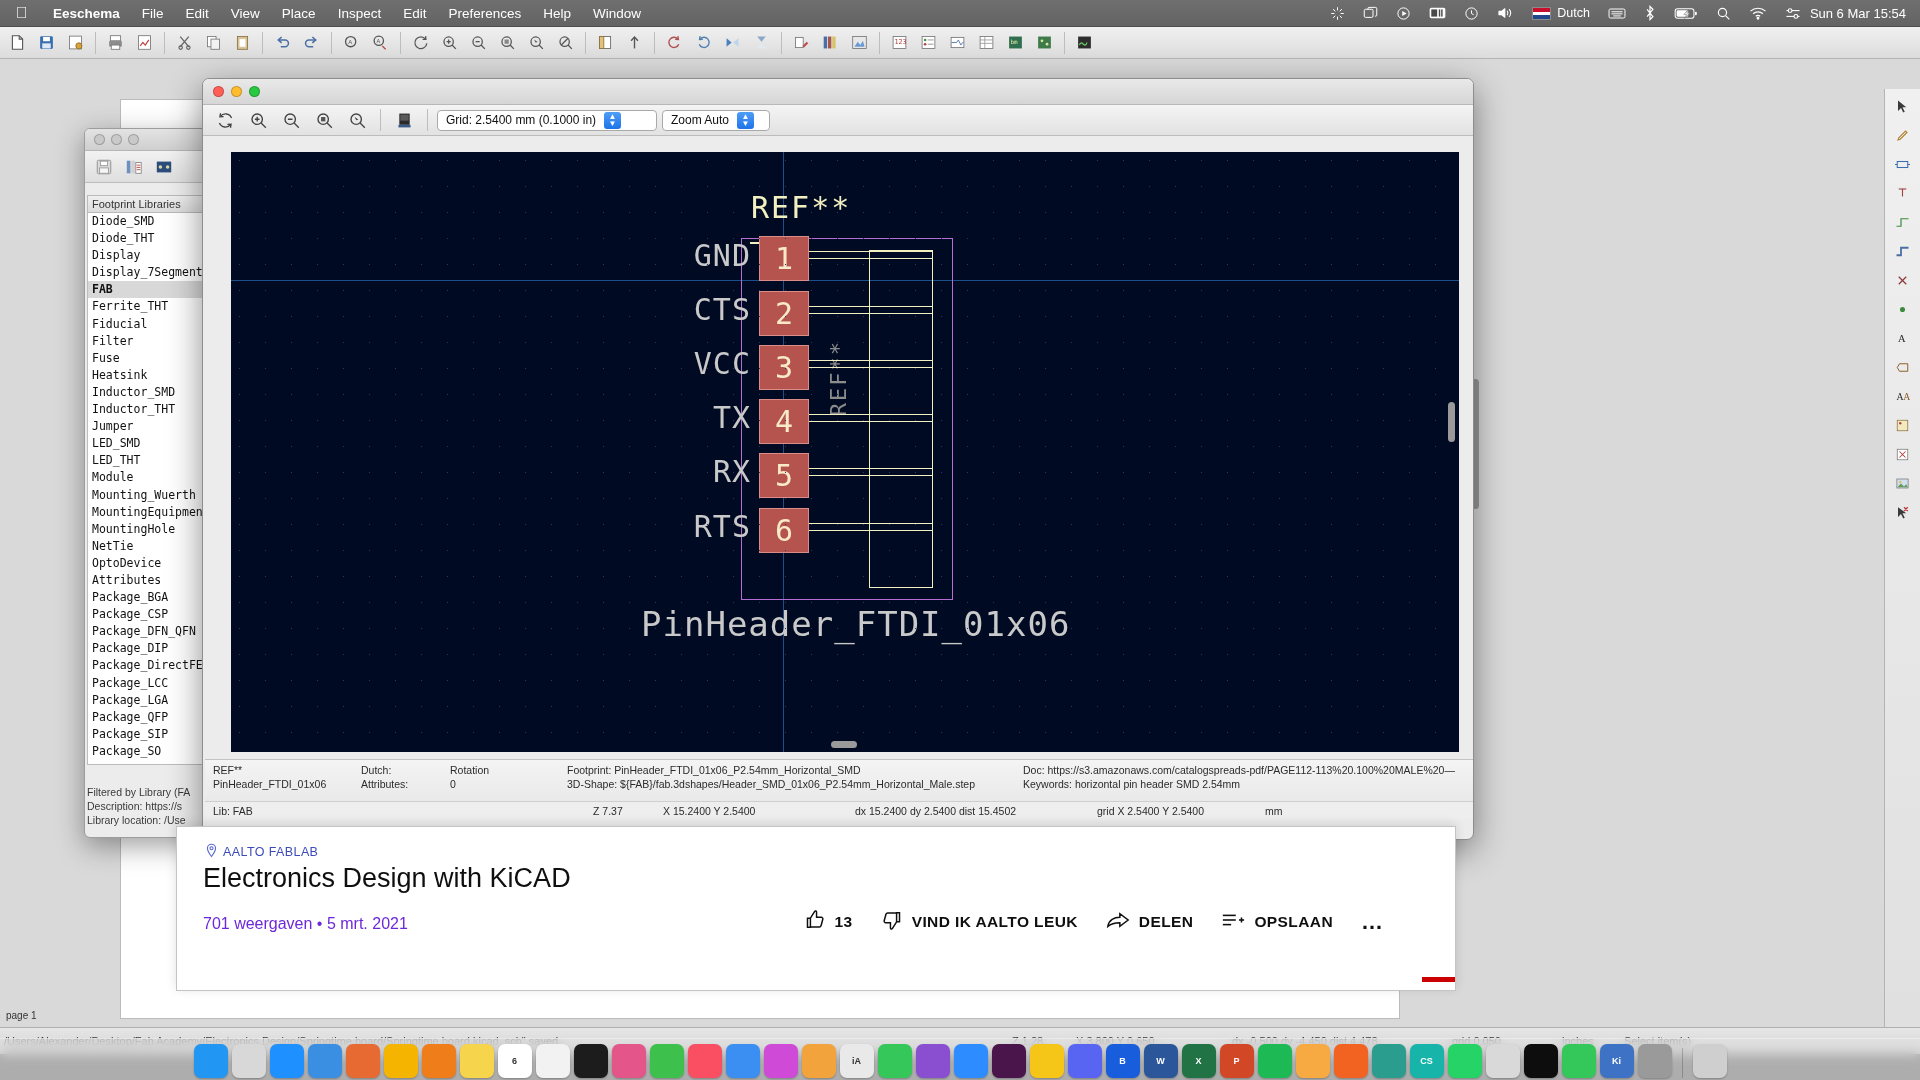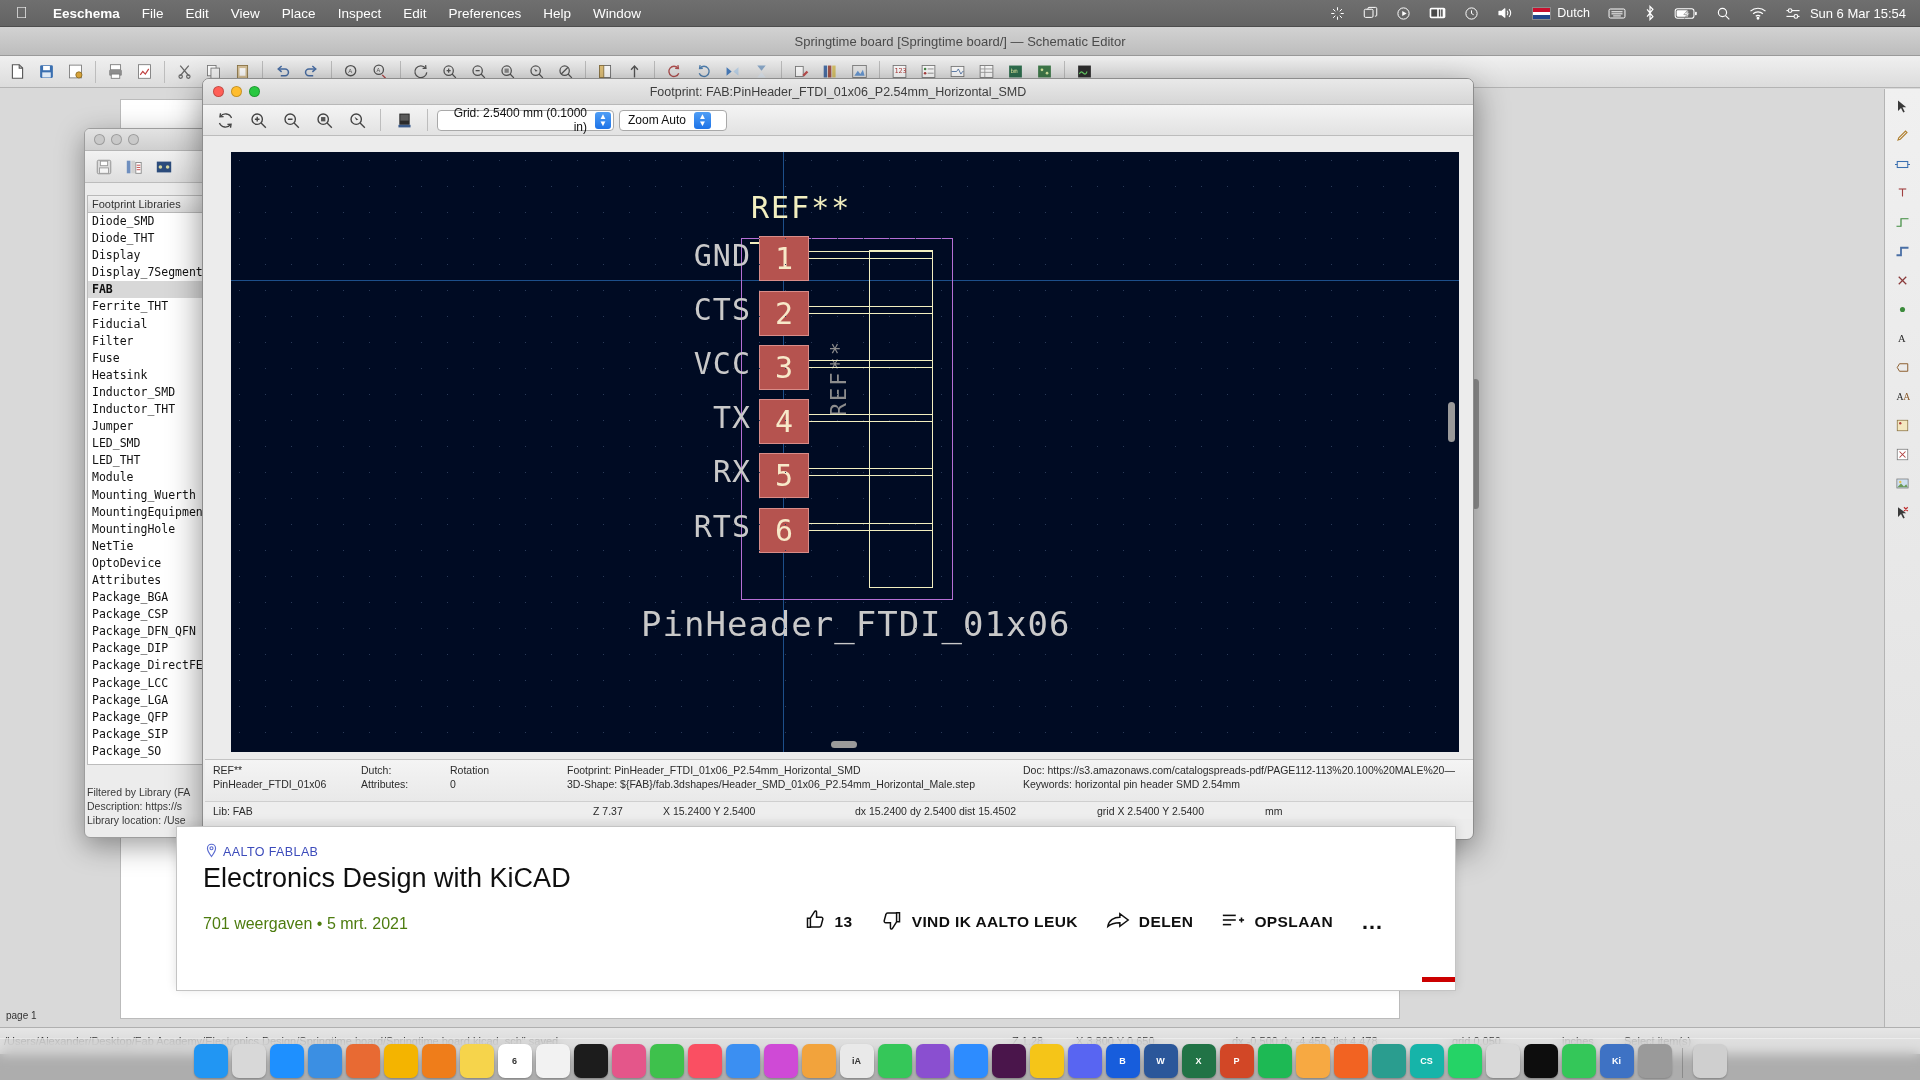--- a/index.html
+++ b/index.html
@@ -185,21 +185,21 @@
 
   
   #ytwin{
     position:absolute; left:176px; top:826px; width:1280px; height:165px;
     background:#ffffff; border:1px solid #c4c4c4; overflow:hidden;
     box-shadow:0 -2px 10px rgba(0,0,0,.12);
   }
   #yt-channel{ position:absolute; left:28px; top:16px; font-size:12.5px; color:#3c4bbb;
                display:flex; align-items:center; gap:5px; letter-spacing:.4px;}
   #yt-title{ position:absolute; left:26px; top:36px; font-size:27px; color:#0f0f0f; }
-  #yt-meta{ position:absolute; left:26px; top:88px; font-size:16px; color:#4d7c0f; }
+  #yt-meta{ position:absolute; left:26px; top:88px; font-size:16px; color:#6d28d9; }
   #yt-actions{ position:absolute; right:70px; top:82px; display:flex; align-items:center; gap:28px;
                font-size:15.5px; font-weight:bold; color:#0f0f0f; letter-spacing:.4px;}
   .yt-act{ display:flex; align-items:center; gap:9px; }
   #yt-progress{ position:absolute; left:1245px; top:150px; width:200px; height:5px; background:#cc0000; }
 
   
   #dock{
     position:absolute; left:0; bottom:0; width:1920px; height:42px;
     background:rgba(225,225,225,.55); border-top:1px solid rgba(255,255,255,.4);
     display:flex; align-items:flex-end; justify-content:center; gap:4px; padding-bottom:2px;
@@ -321,23 +321,20 @@
         <circle cx="7" cy="6" r="2.6" fill="#6f6f6f"></circle>
       <line x1="2" y1="14" x2="20" y2="14"></line>
         <circle cx="15" cy="14" r="2.6" fill="#6f6f6f"></circle>
     </svg>
   </div>
   <div class="clock">Sun 6 Mar  15:54</div>
 </div>
 
 <div id="eeschema">
 
-  <div id="ee-title">
-    <span>Springtime board [Springtime board/] — Schematic Editor</span>
-  </div>
 
   <div id="ee-toolbar">
     <div class="tb-btn">
       <svg width="17" height="17" viewBox="0 0 20 20" fill="none" stroke="#555" stroke-width="1.3">
         <path d="M4 2h8l4 4v12H4z" fill="#fff"></path>
           <path d="M12 2v4h4"></path>
       </svg>
       </div>
     <div class="tb-btn">
       <svg width="17" height="17" viewBox="0 0 20 20">
@@ -747,21 +744,20 @@
     <div>Description: https://s</div>
     <div>Library location: /Use</div>
   </div>
 </div>
 
 <div id="fpdlg">
   <div id="fpdlg-title">
     <div class="tl red"></div>
     <div class="tl yellow"></div>
     <div class="tl green"></div>
-    <div class="tx">Footprint: FAB:PinHeader_FTDI_01x06_P2.54mm_Horizontal_SMD</div>
   </div>
 
   <div id="fpdlg-tb">
     <div class="zbtn">
       <svg width="19" height="19" viewBox="0 0 22 22" fill="none" stroke="#444" stroke-width="1.6">
         <path d="M18 8A7.5 7.5 0 0 0 5 6.5"></path>
           <polyline points="5.2,2.6 4.6,6.8 8.8,6.5"></polyline>
         <path d="M4 14a7.5 7.5 0 0 0 13 1.5"></path>
           <polyline points="16.8,19.4 17.4,15.2 13.2,15.5"></polyline>
         </svg>
@@ -797,21 +793,21 @@
       </div>
     <div class="tb-sep"></div>
     <div class="zbtn">
       <svg width="19" height="19" viewBox="0 0 22 22">
           <rect x="5" y="3" width="12" height="13" fill="#2b2b2b"></rect>
           <rect x="6.2" y="4.2" width="9.6" height="7" fill="#5a5a5a"></rect>
           <rect x="4" y="16" width="14" height="3" fill="#3a5a8a"></rect>
         </svg>
       </div>
     <div class="tb-sep"></div>
-    <div class="combo" style="width:177px;text-align:right;">
+    <div class="combo" style="width:220px;text-align:right;">
       <span>Grid: 2.5400 mm (0.1000 in)</span>
       <span class="stepper">
           <span>▲</span>
           <span>▼</span>
         </span>
     </div>
     <div class="combo" style="width:108px;">
       <span>Zoom Auto</span>
       <span class="stepper">
           <span>▲</span>

